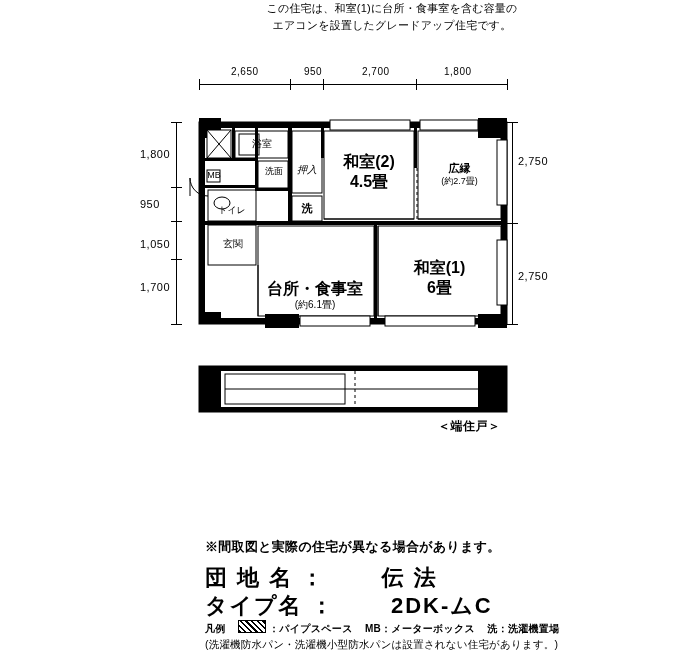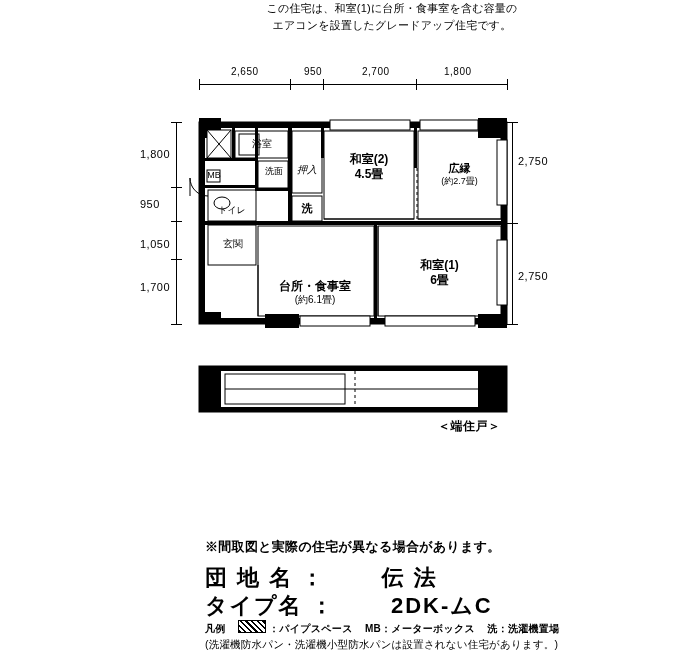--- a/index.html
+++ b/index.html
@@ -51,21 +51,21 @@
   }
 
   
   #plan { left: 0; top: 0; }
 
   .room-label {
     text-align: center;
     line-height: 1.25;
     white-space: nowrap;
   }
-  .rl-big { font-size: 12px; font-weight: bold; }
+  .rl-big { font-size: 16px; font-weight: bold; }
   .rl-sm  { font-size: 10px; }
   .rl-mid { font-size: 11px; font-weight: bold; }
   .rl-xs  { font-size: 9px; }
 
   
   .note {
     font-size: 12.5px;
     line-height: 1.6;
     letter-spacing: 0.2px;
   }

